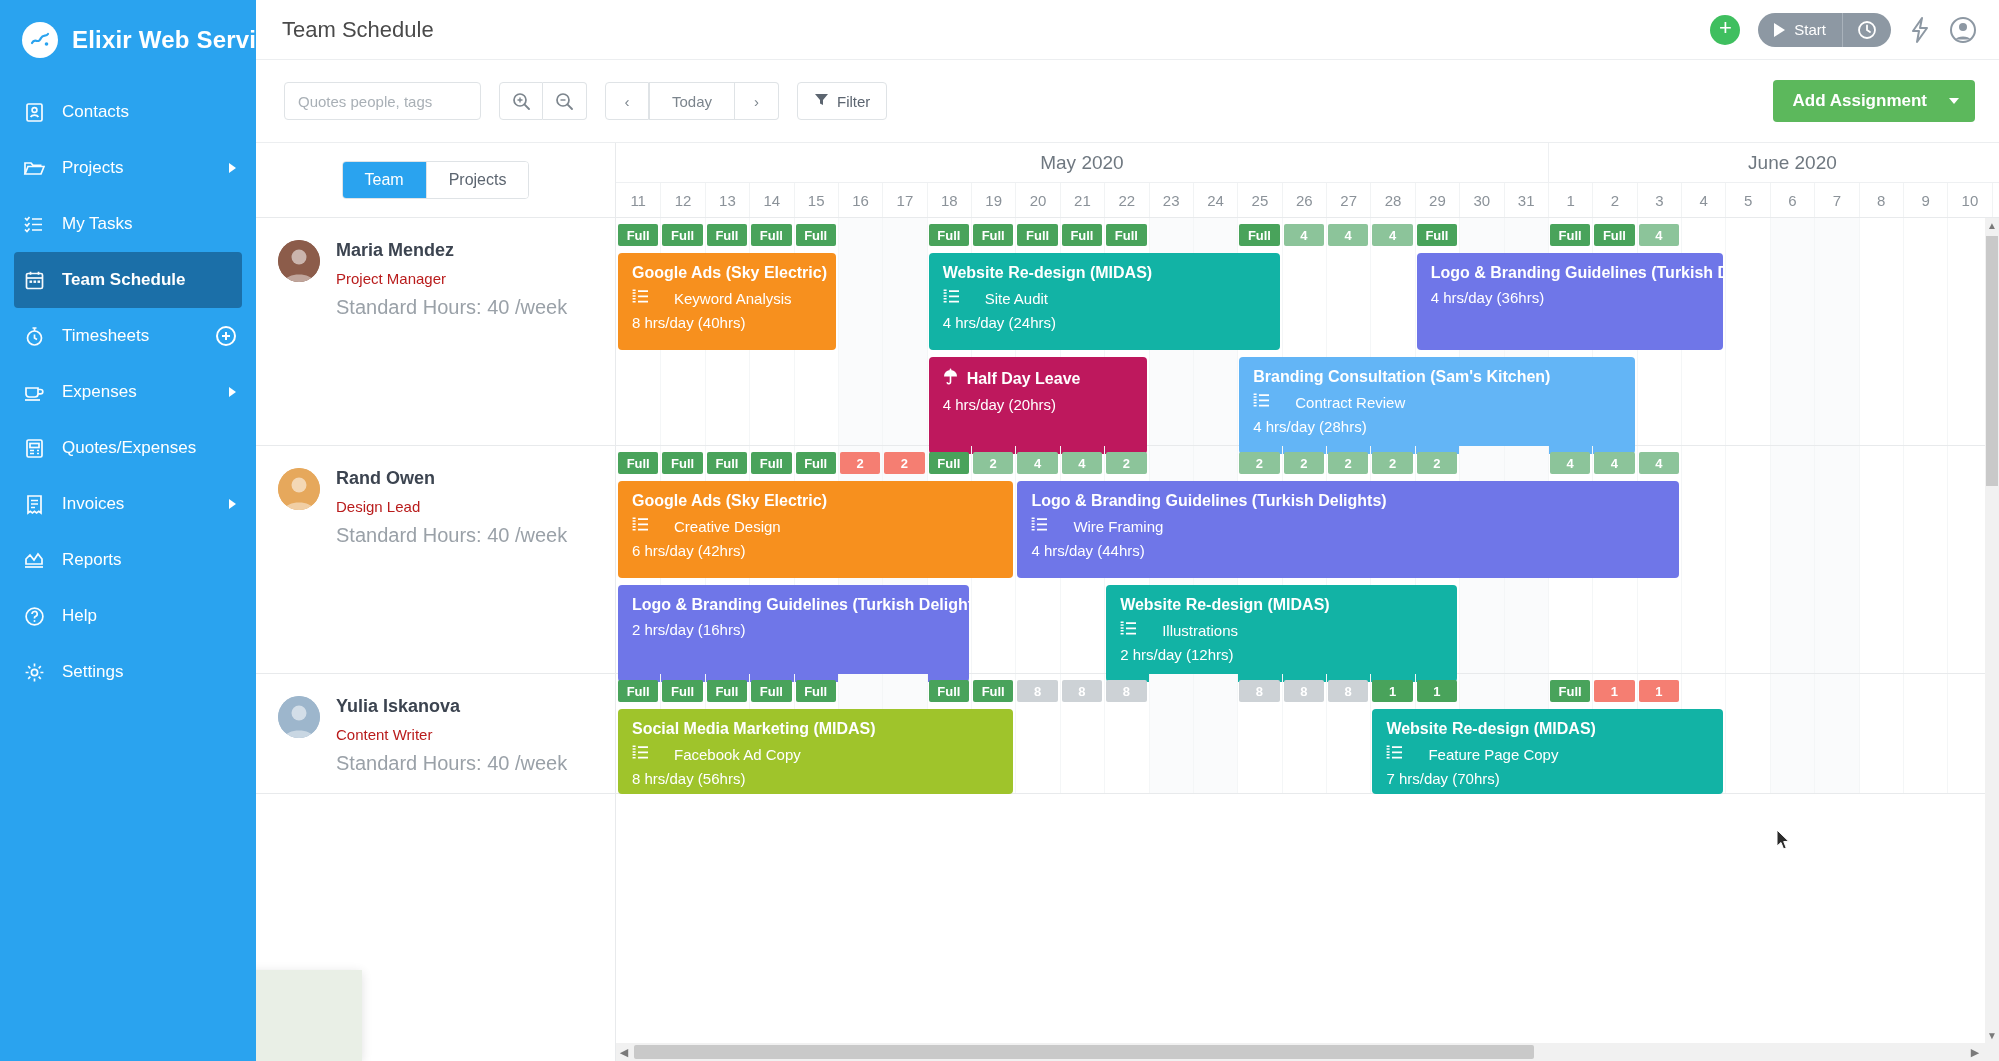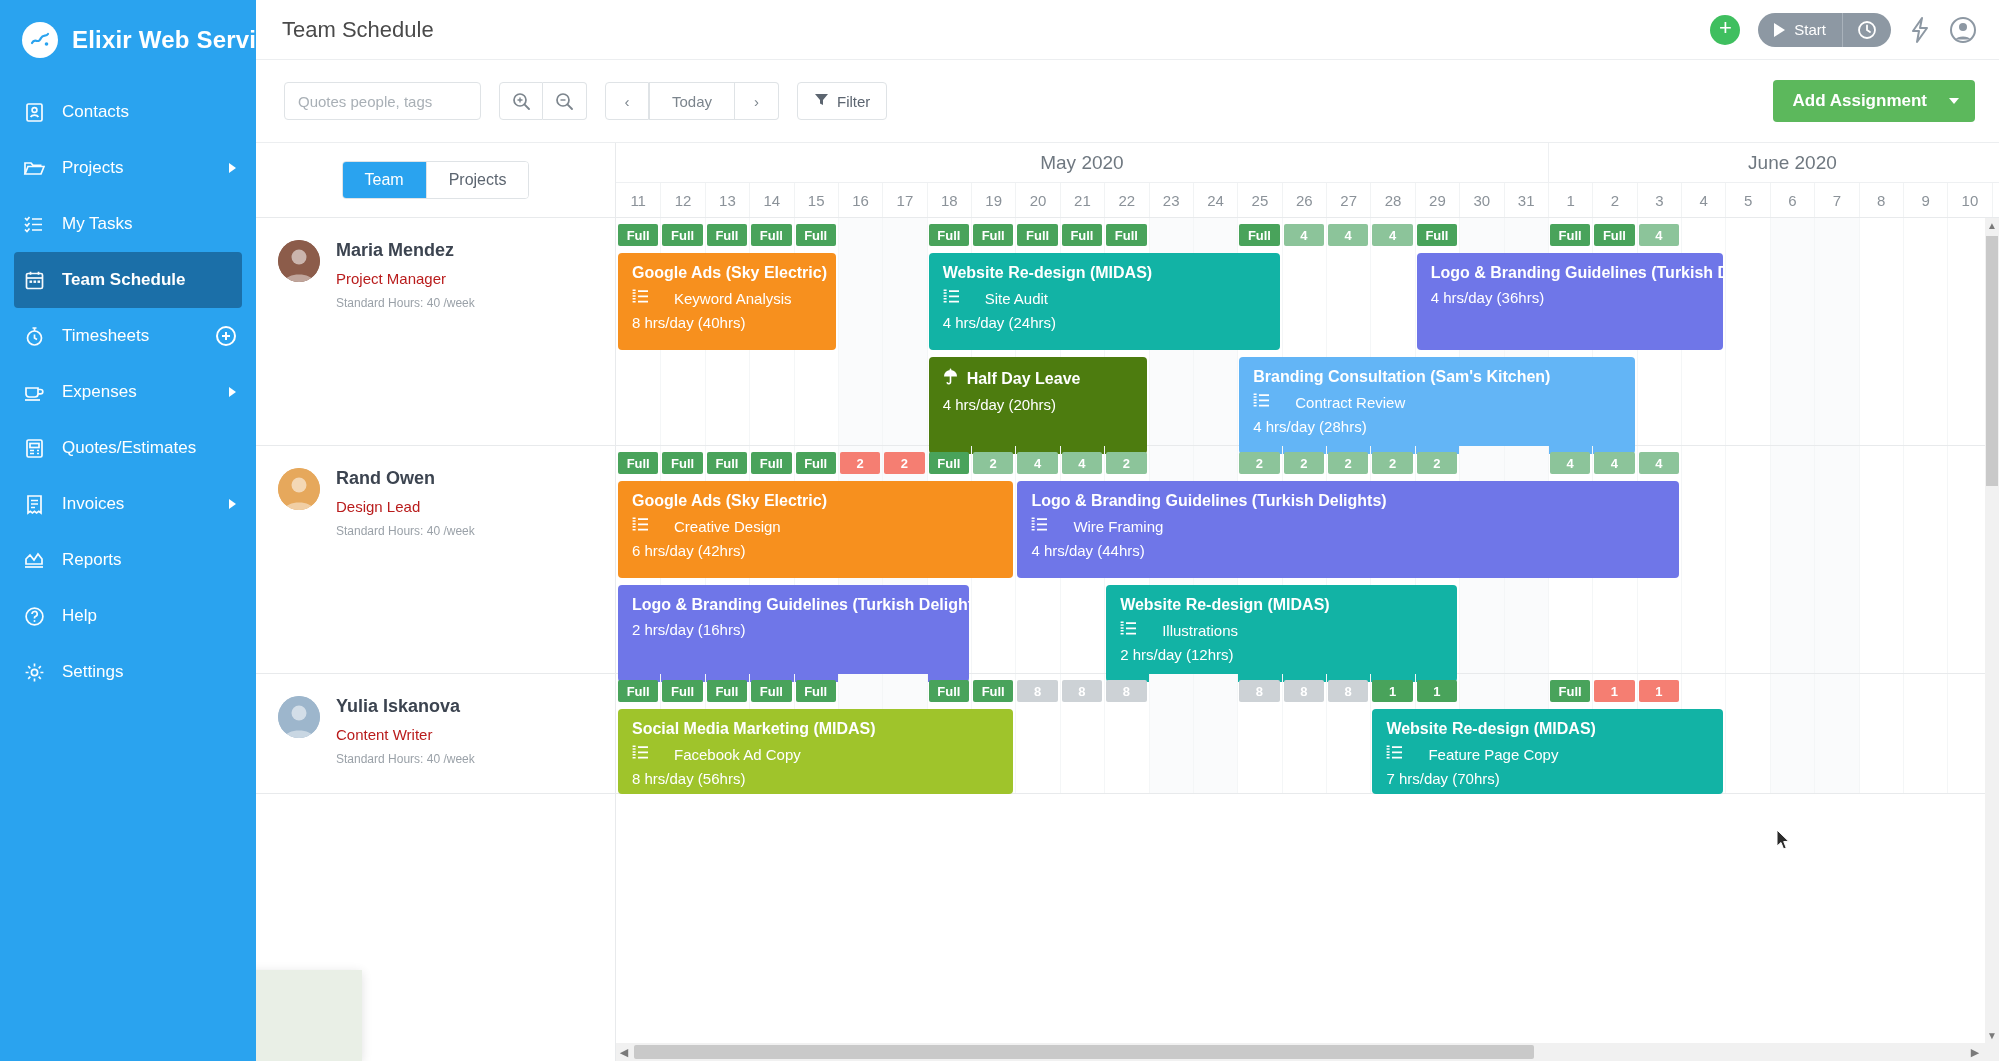--- a/index.html
+++ b/index.html
@@ -87,21 +87,21 @@
   .people-head { height:75px; display:flex; align-items:center; justify-content:center; border-bottom:1px solid #e8eaec;}
   .seg { display:flex; border:1px solid #dfe3e6; border-radius:4px; overflow:hidden; font-size:16px; }
   .seg div { padding:9px 22px; cursor:pointer; }
   .seg .on { background:#2aa3ef; color:#fff; }
   .seg .off { background:#fff; color:#5c6570; border-left:1px solid #dfe3e6; }
 
   .person { display:flex; padding:22px 0 0 22px; border-bottom:1px solid #e8eaec; }
   .avatar { width:42px;height:42px;border-radius:50%; flex:0 0 42px; margin-right:16px; overflow:hidden;}
   .pname { font-size:18px; font-weight:bold; color:#3c4450; margin-bottom:9px;}
   .prole { font-size:15px; color:#b91c1c; margin-bottom:9px;}
-  .phours { font-size:12px; color:#9aa1a8;}
+  .phours { font-size:20px; color:#9aa1a8;}
 
   .grid-wrap { flex:1; min-width:0; position:relative; overflow:hidden; background:#fff; }
   .grid-inner { width:1420px; position:relative; }
   .month-row { height:40px; display:flex; border-bottom:1px solid #eef0f2; }
   .month-cell { display:flex; align-items:center; justify-content:center; font-size:19px; color:#6f7880; }
   .month-cell + .month-cell { border-left:1px solid #eef0f2; }
   .day-row { height:35px; display:flex; border-bottom:1px solid #e8eaec; }
   .day-cell { width:44.375px; flex:0 0 44.375px; display:flex; align-items:center; justify-content:center;
     font-size:15px; color:#8b9299; border-left:1px solid #f1f3f4; }
   .day-cell:first-child { border-left:none; }
@@ -221,21 +221,21 @@
           <span class="caret"></span>
         </div>
         <div class="nav-item">
           <span class="ico">
             <svg width="21" height="21" viewBox="0 0 21 21">
               <rect x="3" y="2" width="15" height="17" rx="1.5" stroke="#fff" stroke-width="1.7" fill="none"></rect>
               <rect x="6" y="5.5" width="9" height="4" stroke="#fff" stroke-width="1.7" fill="none"></rect>
               <path d="M6 12.5h4M6 15.5h4M13 12.5h2M13 15.5h2" stroke="#fff" stroke-width="1.7" fill="none"></path>
             </svg>
           </span>
-          <span class="lbl">Quotes/Estimates</span>
+          <span class="lbl">Quotes/Expenses</span>
         </div>
         <div class="nav-item">
           <span class="ico">
             <svg width="21" height="21" viewBox="0 0 21 21">
               <path d="M4 2h13v17l-2.2-1.6L12.6 19l-2.1-1.6L8.4 19l-2.2-1.6L4 19Z" stroke="#fff" stroke-width="1.7" fill="none"></path>
               <path d="M7 6.5h7M7 10h7M7 13.5h4" stroke="#fff" stroke-width="1.7" fill="none"></path>
             </svg>
           </span>
           <span class="lbl">Invoices</span>
           <span class="caret"></span>
@@ -508,21 +508,21 @@
                         <path d="M0.6 1.2h3M0.6 4h3M0.6 7h3M0.6 9.8h3M0.6 12.8h3" stroke="#fff" stroke-width="1.5"></path>
                       </svg></span>
                     <span>Site Audit</span>
                   </div>
                   <div class="h">4 hrs/day (24hrs)</div>
                 </div>
                 <div class="blk" style="background: rgb(111, 118, 232); left: 800.75px; width: 306.625px; top: 35px; height: 97px;">
                   <div class="t">Logo &amp; Branding Guidelines (Turkish Delights)</div>
                   <div class="h">4 hrs/day (36hrs)</div>
                 </div>
-                <div class="blk" style="background: #4d7c0f; left: 312.625px; width: 217.875px; top: 139px; height: 97px;">
+                <div class="blk" style="background: #be185d; left: 312.625px; width: 217.875px; top: 139px; height: 97px;">
                   <div class="t" style="display:flex;align-items:center;gap:9px">
                     <span><svg width="15" height="17" viewBox="0 0 15 17">
                         <path d="M7.5 1.4v1" stroke="#fff" stroke-width="1.6" stroke-linecap="round"></path>
                         <path d="M1 8.4a6.5 6.5 0 0 1 13 0Z" fill="#fff"></path>
                         <path d="M7.5 8.6v5.6a1.7 1.7 0 0 1-3.2.6" stroke="#fff" stroke-width="1.6" fill="none" stroke-linecap="round"></path>
                       </svg></span>
                     <span>Half Day Leave</span>
                   </div>
                   <div class="h">4 hrs/day (20hrs)</div>
                 </div>

